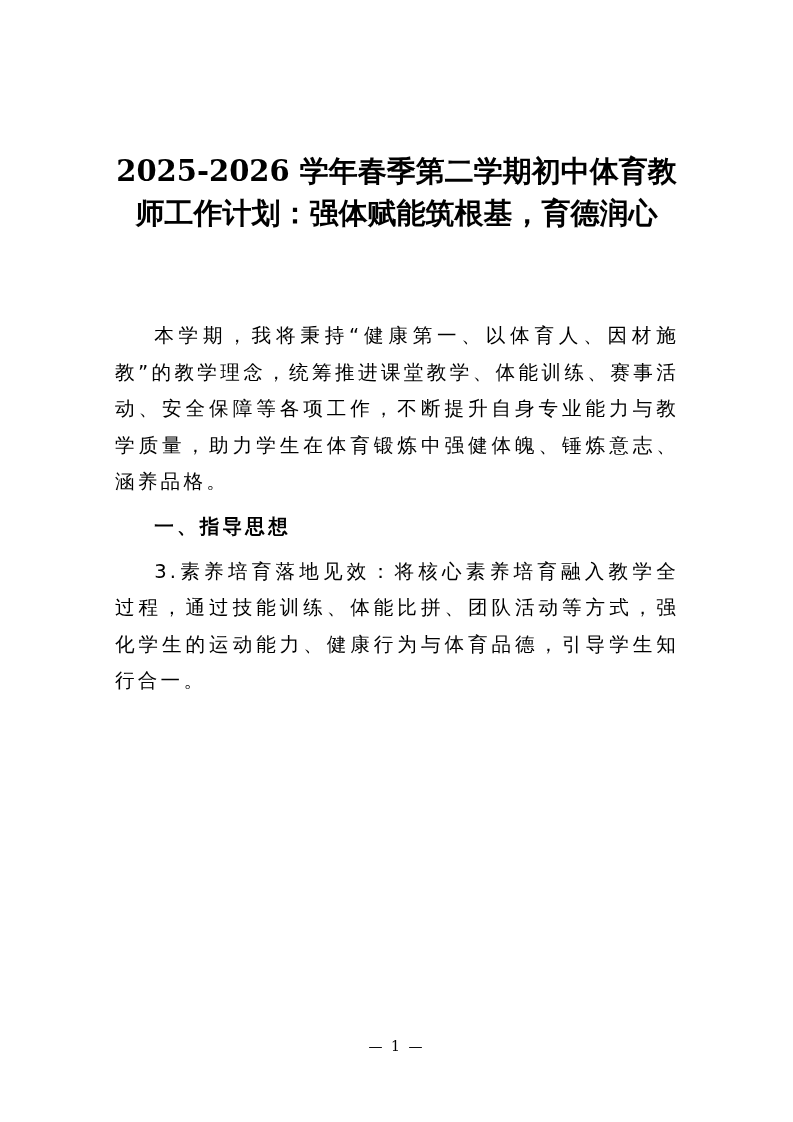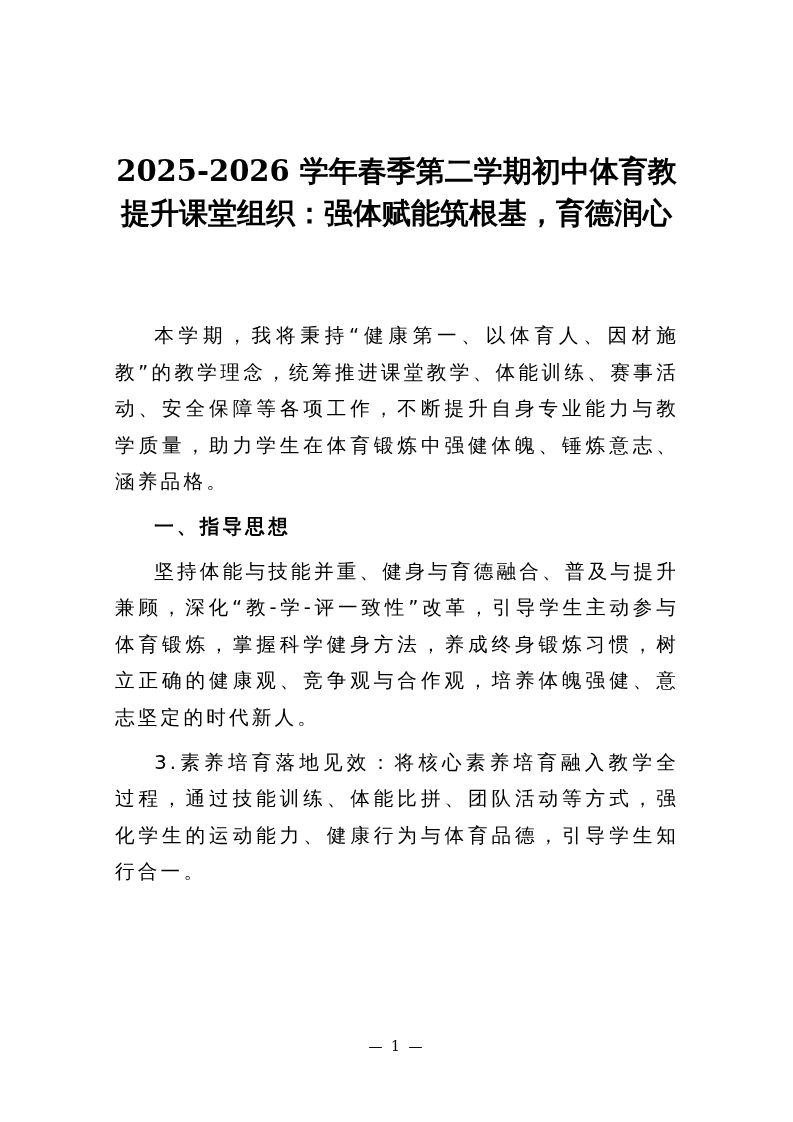--- a/index.html
+++ b/index.html
@@ -21,24 +21,23 @@
     position: absolute; left: 0; top: 1038px; width: 793px; text-align: center;
     font-family: "DejaVu Serif", serif; font-size: 14px; letter-spacing: 2px;
   }
 </style>
 </head>
 <body>
 
 <div class="page">
   <div class="title">
     <div>2025-2026 学年春季第二学期初中体育教</div>
-    <div>提升课堂组织：强体赋能筑根基，育德润心</div>
+    <div>师工作计划：强体赋能筑根基，育德润心</div>
   </div>
 
   <div class="body">
     <p>本学期，我将秉持“健康第一、以体育人、因材施教”的教学理念，统筹推进课堂教学、体能训练、赛事活动、安全保障等各项工作，不断提升自身专业能力与教学质量，助力学生在体育锻炼中强健体魄、锤炼意志、涵养品格。</p>
     <p class="heading">一、指导思想</p>
-    <p>坚持体能与技能并重、健身与育德融合、普及与提升兼顾，深化“教-学-评一致性”改革，引导学生主动参与体育锻炼，掌握科学健身方法，养成终身锻炼习惯，树立正确的健康观、竞争观与合作观，培养体魄强健、意志坚定的时代新人。</p>
     <p>3.素养培育落地见效：将核心素养培育融入教学全过程，通过技能训练、体能比拼、团队活动等方式，强化学生的运动能力、健康行为与体育品德，引导学生知行合一。</p>
   </div>
 
   <div class="footer">— 1 —</div>
 </div>
 
 </body></html>

